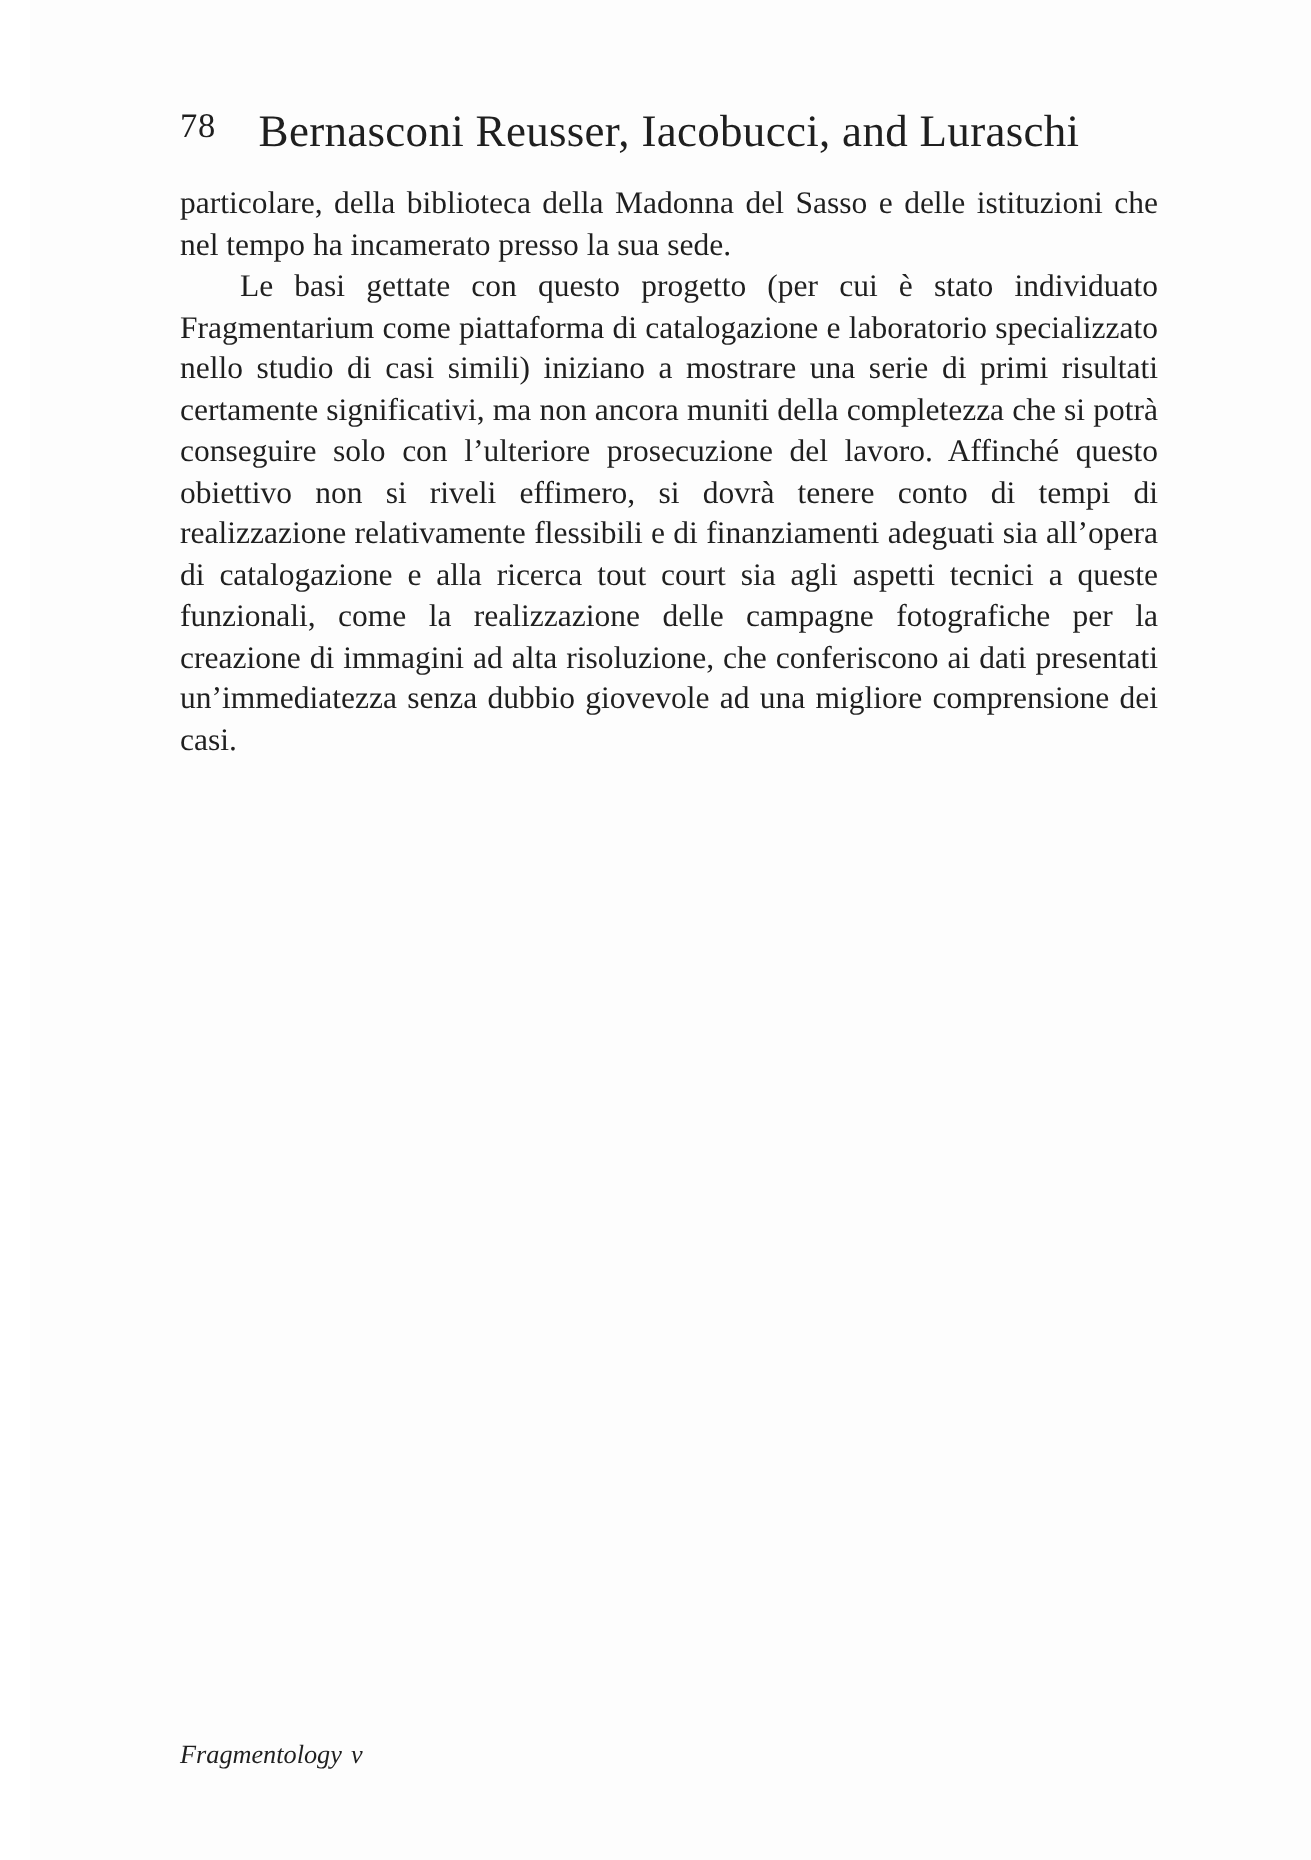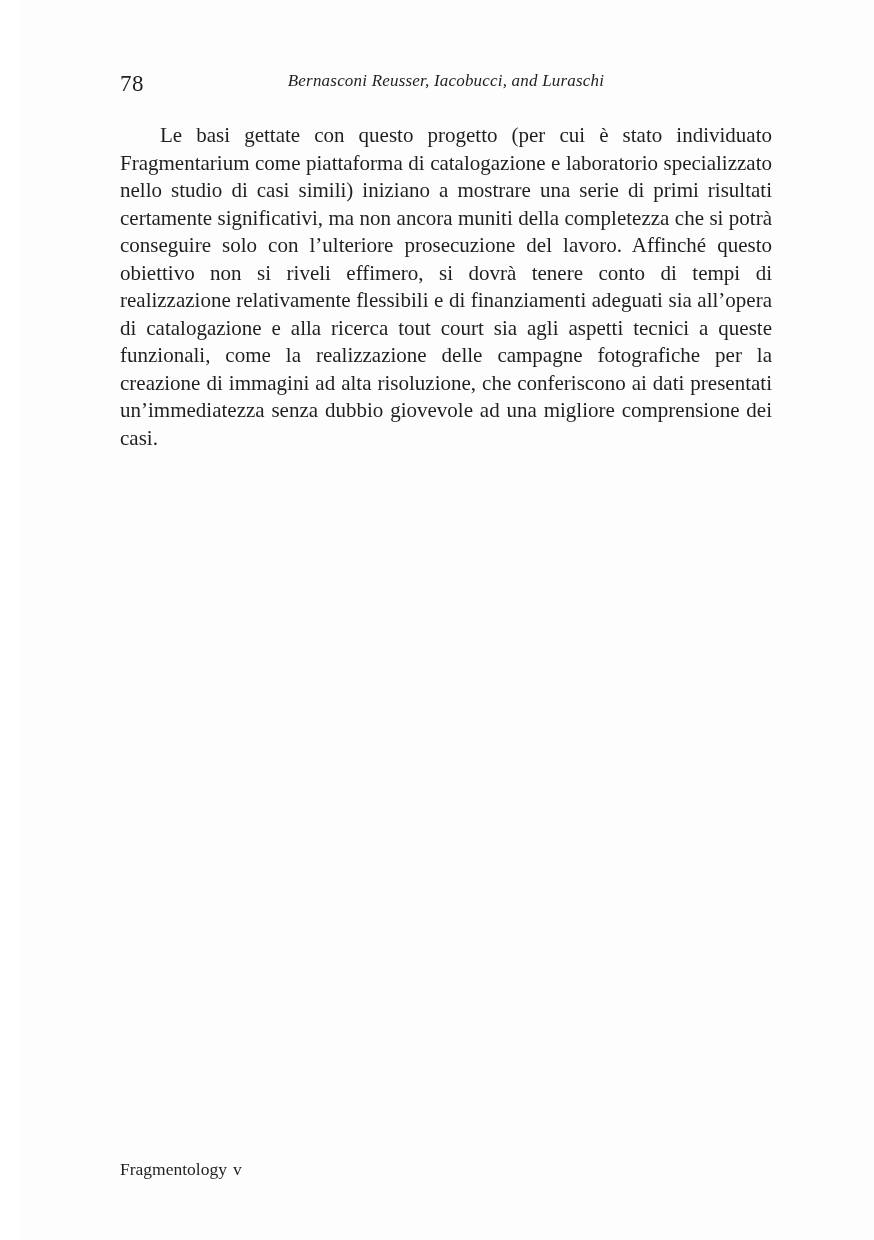--- a/index.html
+++ b/index.html
@@ -27,58 +27,59 @@
   .page-number {
     position: absolute;
     left: 0;
     top: 0;
     font-size: 23px;
     letter-spacing: 0.5px;
   }
   .running-title {
     display: block;
     text-align: center;
-    font-style: italic;
-    font-size: 17px;
+    font-size: 30px;
     letter-spacing: 0.2px;
   }
   .body-text {
     position: absolute;
     left: 100px;
     top: 122px;
     width: 652px;
     font-size: 21px;
     line-height: 27.5px;
     text-align: justify;
     hyphens: manual;
   }
   .body-text p { margin: 0; }
   .body-text p.indent { text-indent: 40px; }
   .italic { }
   .footer {
     position: absolute;
     left: 100px;
     top: 1158px;
+    font-style: italic;
     font-size: 17.5px;
     line-height: 22px;
     text-align: right;
   }
   .footer .vol { margin-left: 0.35em; }
 </style>
 </head>
 <body>
 
 <div class="page">
 
   <div class="header">
     <span class="page-number">78</span>
     <span class="running-title">Bernasconi Reusser, Iacobucci, and Luraschi</span>
   </div>
 
   <div class="body-text">
+      <p><span>particolare, della biblioteca della Madonna del Sasso e delle istitu­zioni che nel tempo ha incamerato presso la sua sede.</span></p>
       <p class="indent"><span>Le basi gettate con questo progetto (per cui è stato individuato </span><span class="italic">Fragmentarium</span><span> come piattaforma di catalogazione e laboratorio specializzato nello studio di casi simili) iniziano a mostrare una serie di primi risultati certamente significativi, ma non ancora mu­niti della completezza che si potrà conseguire solo con l’ulteriore prosecuzione del lavoro. Affinché questo obiettivo non si riveli effi­mero, si dovrà tenere conto di tempi di realizzazione relativamente flessibili e di finanziamenti adeguati sia all’opera di catalogazione e alla ricerca </span><span class="italic">tout court</span><span> sia agli aspetti tecnici a queste funzionali, come la realizzazione delle campagne fotografiche per la creazione di immagini ad alta risoluzione, che conferiscono ai dati presentati un’immediatezza senza dubbio giovevole ad una migliore compren­sione dei casi.</span></p>
     </div>
 
   <div class="footer">
     <span>Fragmentology</span><span class="vol">v</span>
   </div>
 
 </div>
 
 </body></html>

